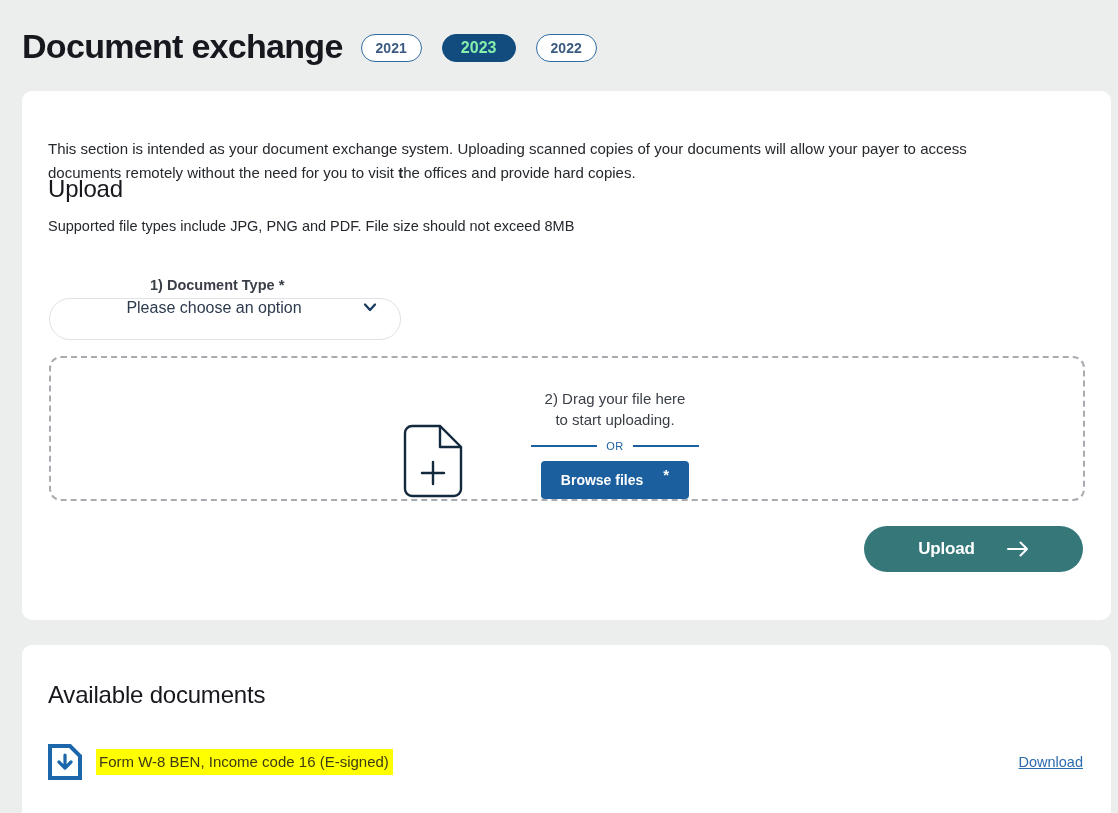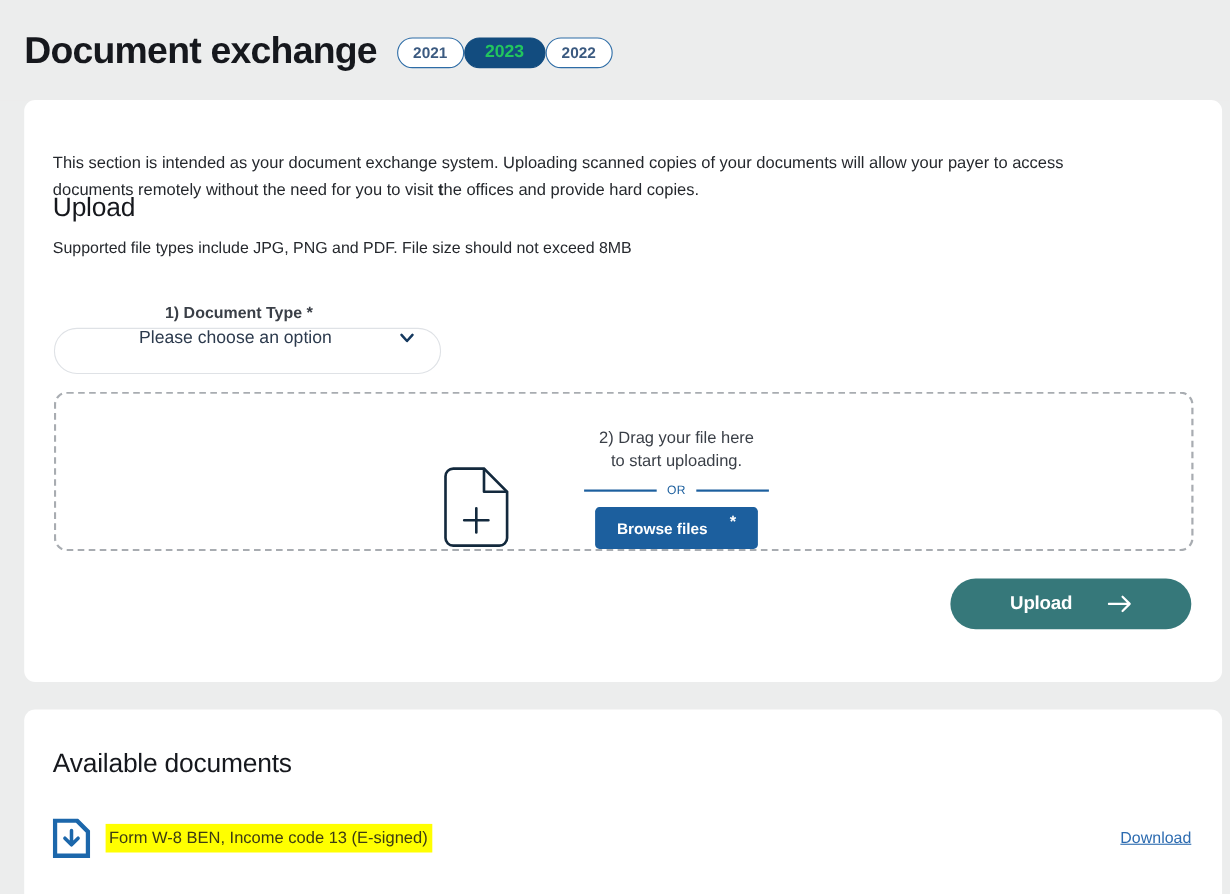--- a/index.html
+++ b/index.html
@@ -37,21 +37,21 @@
     font-weight: 800;
     letter-spacing: -0.7px;
     color: #16181d;
     margin: 0;
     line-height: 1;
     white-space: nowrap;
   }
   .year-pills {
     display: flex;
     align-items: center;
-    gap: 0;
+    gap: 20px;
     margin-left: 18px;
     margin-top: 4px;
   }
   .pill {
     min-width: 61px;
     height: 28px;
     border-radius: 16px;
     display: flex;
     align-items: center;
     justify-content: center;
@@ -62,21 +62,21 @@
     user-select: none;
   }
   .pill.inactive {
     border: 1.4px solid #2d6ca6;
     color: #3b5a80;
     background: #ffffff;
     font-weight: 600;
   }
   .pill.active {
     background: #124c7f;
-    color: #22c55e;
+    color: #86efac;
     border: 1.4px solid #124c7f;
     font-size: 16px;
     font-weight: 800;
     min-width: 74px;
   }
 
   
   .card {
     position: absolute;
     left: 22px;
@@ -323,17 +323,17 @@
 
   <div class="card" id="card-docs"></div>
 
   <h2 class="section-heading" id="docs-heading">Available documents</h2>
 
   <div class="doc-row">
     <svg class="doc-icon" viewBox="0 0 34 36" fill="none">
       <path d="M2 2 h20 l10 10 v22 h-30 z" fill="#ffffff" stroke="#1c67ab" stroke-width="4"></path>
       <path d="M17 11 v12 M11 18 l6 6 l6 -6" stroke="#1c67ab" stroke-width="3.2" stroke-linecap="round" stroke-linejoin="round"></path>
     </svg>
-    <span class="doc-name">Form W-8 BEN, Income code 13 (E-signed)</span>
+    <span class="doc-name">Form W-8 BEN, Income code 16 (E-signed)</span>
     <span class="download-link">Download</span>
   </div>
 
 </div>
 
 </body></html>

